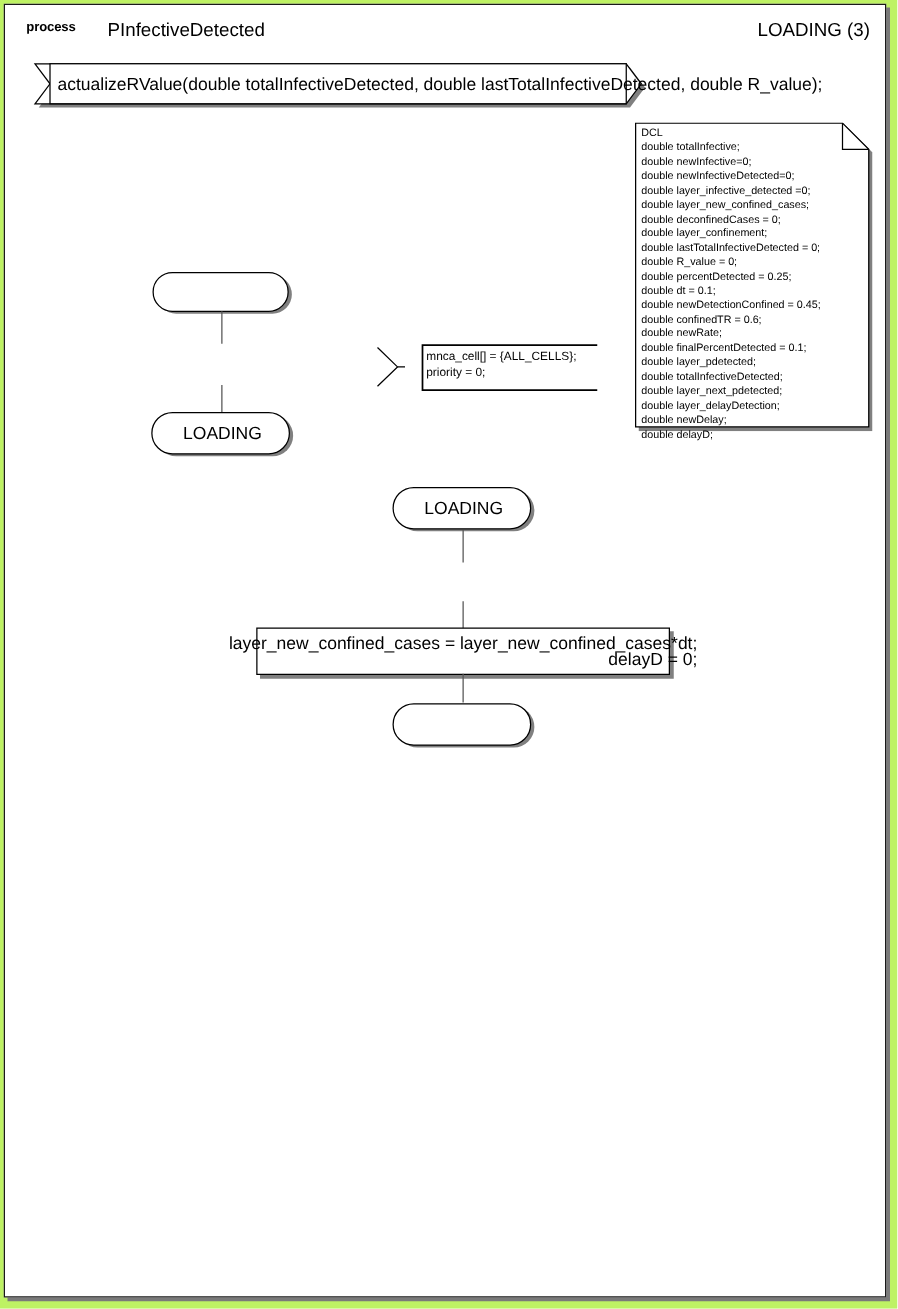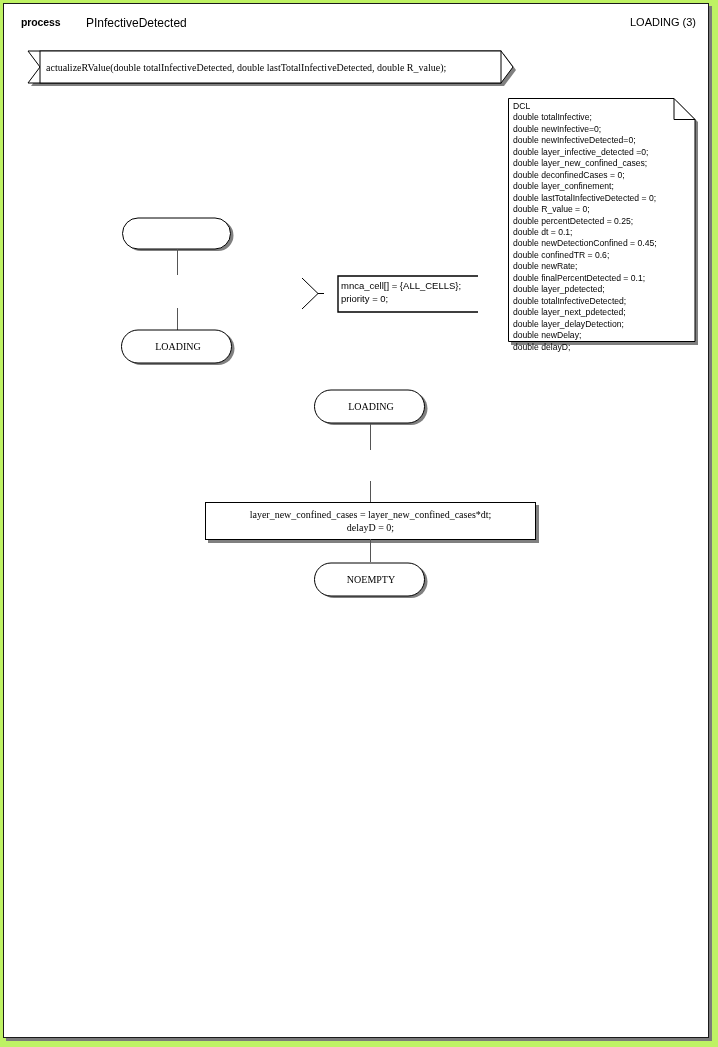--- a/index.html
+++ b/index.html
@@ -36,50 +36,49 @@
     top: 16px;
     font-size: 10.5px;
     font-weight: bold;
     color: #000;
     letter-spacing: -0.1px;
   }
   .hdr-name {
     position: absolute;
     left: 86px;
     top: 16px;
-    font-size: 12px;
+    font-size: 15px;
     color: #000;
   }
   .hdr-right {
     position: absolute;
     right: 22px;
     top: 16px;
-    font-size: 11px;
+    font-size: 15px;
     color: #000;
     text-align: right;
   }
   
   .shape {
     position: absolute;
   }
   .shape svg { display: block; overflow: visible; }
   .shape .lbl {
     position: absolute;
     left: 0; top: 0;
     width: 100%; height: 100%;
     display: flex;
     align-items: center;
     justify-content: center;
-    font-size: 10px;
-    color: #000;
-    text-align: center;
+    font-size: 14px;
+    color: #000;
+    text-align: right;
     line-height: 13px;
     pointer-events: none;
     white-space: pre;
-    font-family: Liberation Serif, serif;
   }
   .shape.leftpad .lbl { justify-content: flex-start; padding-left: 30px; }
   .stroke { fill: #ffffff; stroke: #000000; stroke-width: 1; }
   .shadow { fill: #808080; stroke: none; }
   .noline { fill: none; stroke: #000000; stroke-width: 1; }
   
   .conn {
     position: absolute;
     width: 1px;
     background: #555555;
@@ -234,16 +233,15 @@
 delayD = 0;</div>
   </div>
 
   <div class="conn" style="left:370px; top:539px; height:23px;"></div>
 
   <div class="shape" id="state-noempty" style="left:313px; top:562px; width:116px; height:40px;">
     <svg width="116" height="40" viewBox="0 0 116 40">
       <path class="shadow" d="M21,3 L98,3 A16.5,16.5 0 0 1 98,36 L21,36 A16.5,16.5 0 0 1 21,3 Z"></path>
       <path class="stroke" d="M18,1 L95,1 A16.5,16.5 0 0 1 95,34 L18,34 A16.5,16.5 0 0 1 18,1 Z"></path>
     </svg>
-    <div class="lbl" style="height:35px;">NOEMPTY</div>
   </div>
 
 </div>
 
 </body></html>

